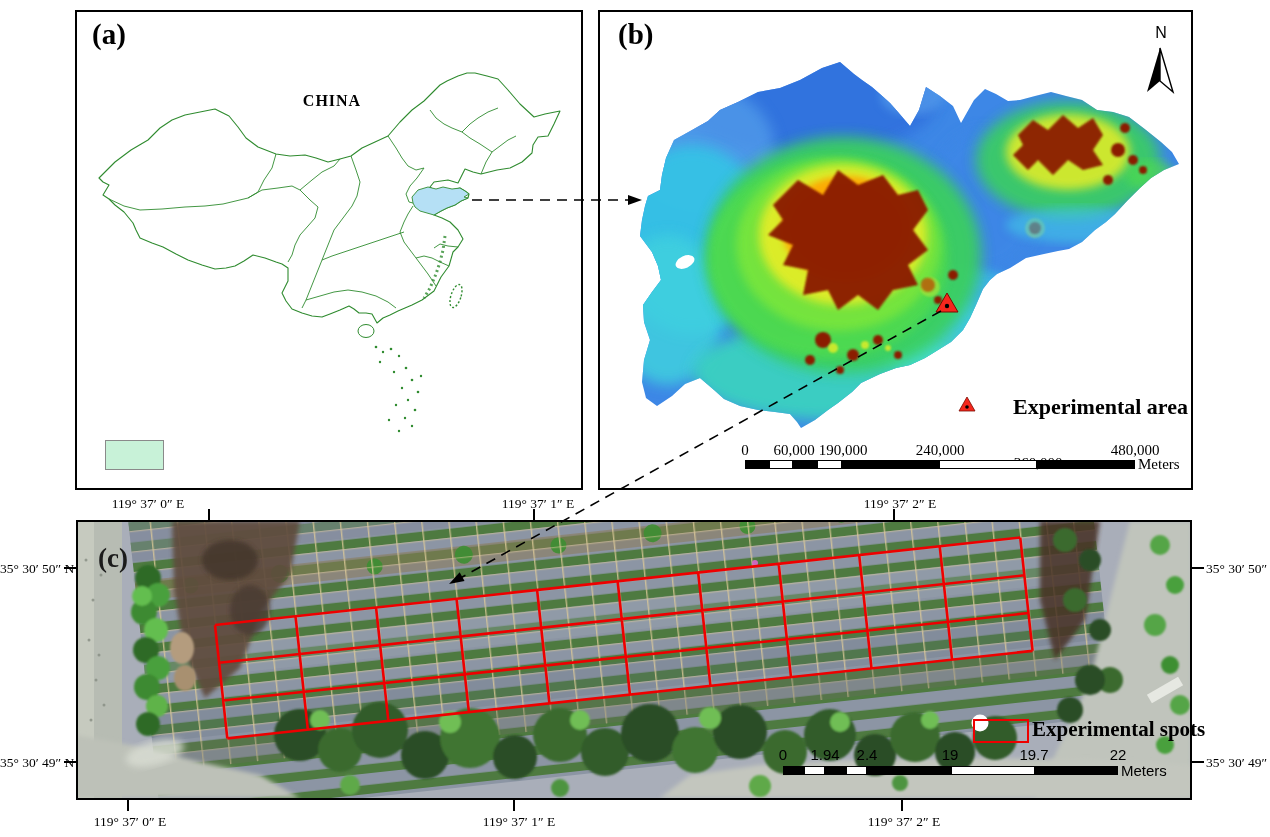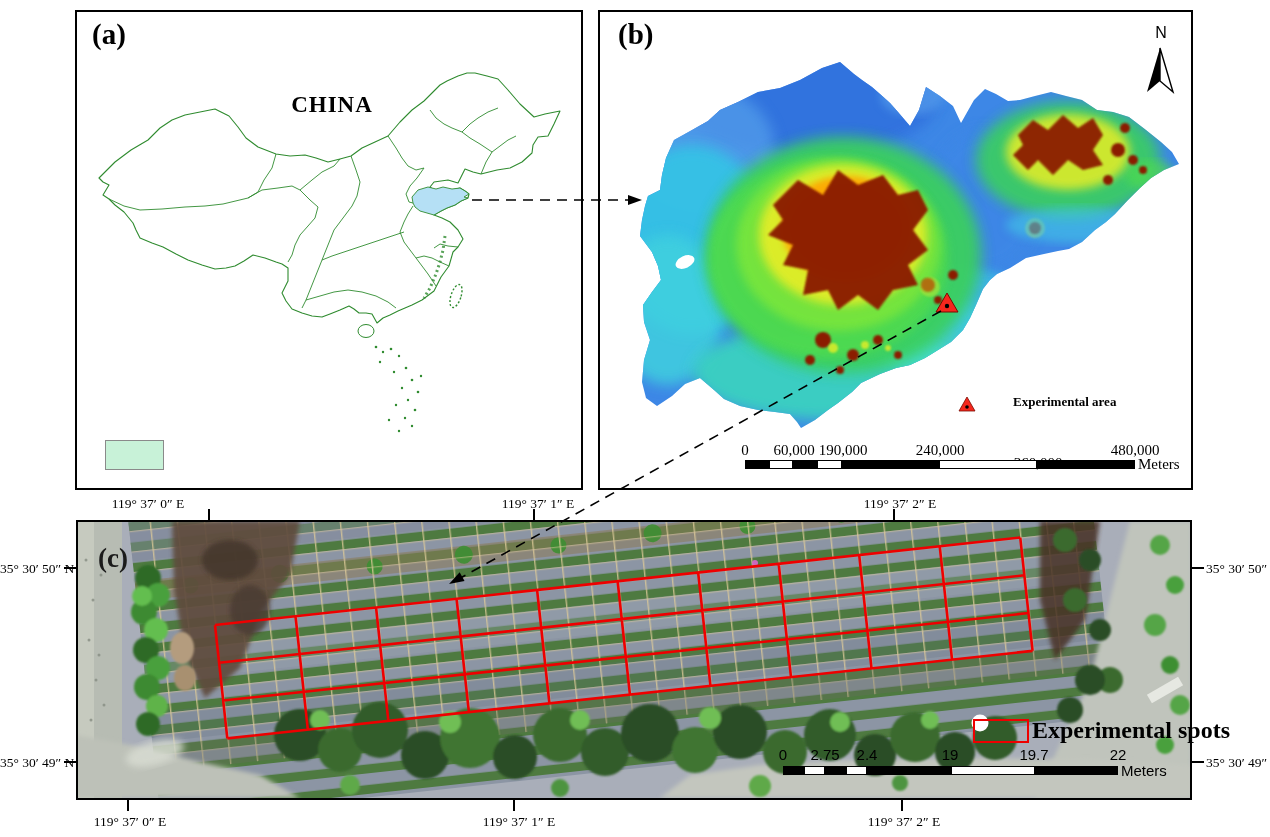--- a/index.html
+++ b/index.html
@@ -2,25 +2,25 @@
 <html><head>
 <meta charset="utf-8">
 <style>
   html,body{margin:0;padding:0;background:#fff;}
   #page{position:relative;width:1270px;height:837px;background:#fff;overflow:hidden;
         font-family:"Liberation Serif",serif;color:#000;}
   .abs{position:absolute;}
   .panel-border{position:absolute;border:2px solid #000;box-sizing:border-box;background:transparent;pointer-events:none;}
   .plabel{position:absolute;font-weight:bold;font-size:29px;font-family:"Liberation Serif",serif;}
   .china-title{position:absolute;left:266px;top:92px;width:132px;text-align:center;
-               font-weight:bold;font-size:23px;letter-spacing:1px;}
+               font-weight:bold;font-size:16px;letter-spacing:1px;}
   
   .legend-a-swatch{position:absolute;left:105px;top:440px;width:57px;height:28px;
                    background:#C8F2D8;border:1px solid #8a8a8a;}
-  .legend-text{position:absolute;font-weight:bold;font-size:13px;white-space:nowrap;}
+  .legend-text{position:absolute;font-weight:bold;font-size:22px;white-space:nowrap;}
   
   .sb-seg{height:9px;box-sizing:border-box;border:1px solid #000;float:left;}
   .sb-black{background:#000;} .sb-white{background:#fff;}
   .sb-label{position:absolute;width:90px;text-align:center;white-space:nowrap;}
   .sb-b .sb-label{font-size:15px;font-family:"Liberation Serif",serif;}
   .sb-c .sb-label{font-size:15px;font-family:"Liberation Sans",sans-serif;}
   .meters-b{position:absolute;font-size:15px;font-family:"Liberation Serif",serif;}
   .meters-c{position:absolute;font-size:15px;font-family:"Liberation Sans",sans-serif;}
   
   .coord{position:absolute;font-size:13.5px;white-space:nowrap;font-family:"Liberation Serif",serif;}
@@ -364,25 +364,25 @@
   <div class="coord" style="left:0px;top:755px;width:62px;text-align:right;">35° 30′ 49″ N</div>
   <div class="tick-h" style="left:64px;top:567px;"></div>
   <div class="tick-h" style="left:64px;top:761px;"></div>
 
   <div class="coord" style="left:1206px;top:561px;">35° 30′ 50″ N</div>
   <div class="coord" style="left:1206px;top:755px;">35° 30′ 49″ N</div>
   <div class="tick-h" style="left:1191px;top:567px;"></div>
   <div class="tick-h" style="left:1191px;top:761px;"></div>
 
   <div class="abs" style="left:973px;top:719px;width:56px;height:24px;border:2px solid #EE0000;box-sizing:border-box;z-index:45;"></div>
-  <div class="legend-text" style="left:1032px;top:717px;font-size:24px;z-index:45;">Experimental spots</div>
+  <div class="legend-text" style="left:1032px;top:717px;font-size:21px;z-index:45;">Experimental spots</div>
 
   <div class="sb-c" style="z-index:45;">
     <span class="sb-label" style="left:738px;top:746px;">0</span>
-    <span class="sb-label" style="left:780px;top:746px;">2.75</span>
+    <span class="sb-label" style="left:780px;top:746px;">1.94</span>
     <span class="sb-label" style="left:822px;top:746px;">2.4</span>
     <span class="sb-label" style="left:905px;top:746px;">19</span>
     <span class="sb-label" style="left:989px;top:746px;">19.7</span>
     <span class="sb-label" style="left:1073px;top:746px;">22</span>
     <div class="abs" style="left:783px;top:766px;width:335px;height:9px;">
       <div class="sb-seg sb-black" style="width:21px;"></div>
         <div class="sb-seg sb-white" style="width:21px;"></div>
       <div class="sb-seg sb-black" style="width:21px;"></div>
         <div class="sb-seg sb-white" style="width:21px;"></div>
       <div class="sb-seg sb-black" style="width:84px;"></div>

